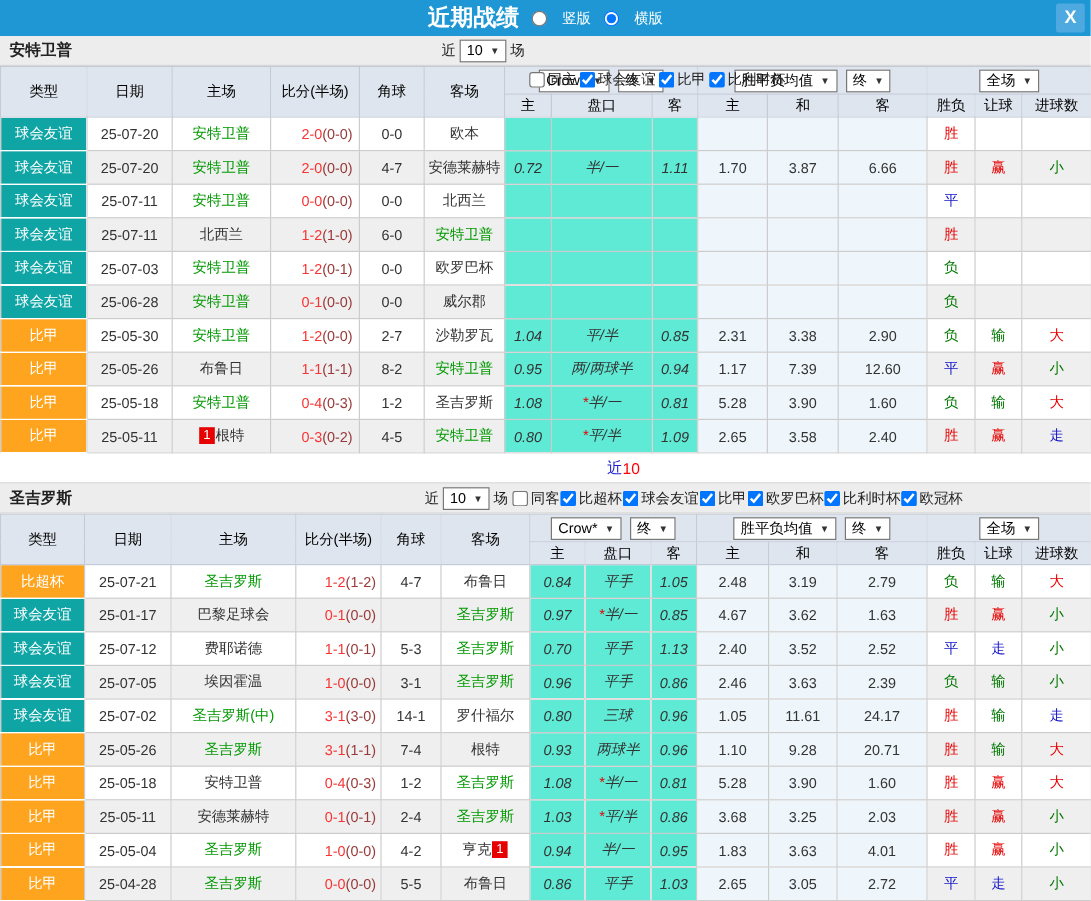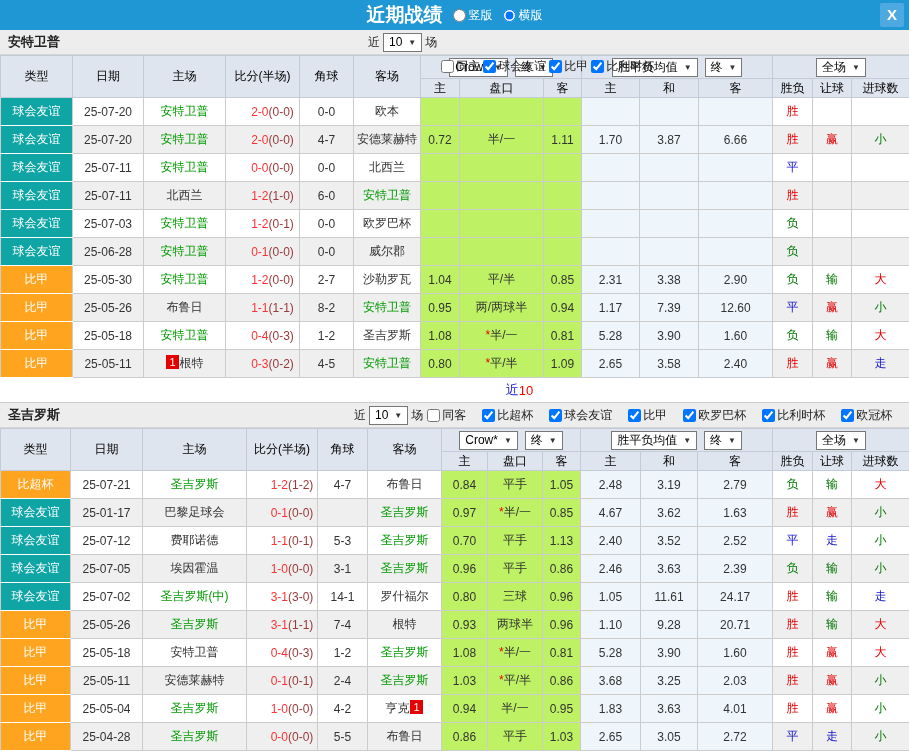--- a/index.html
+++ b/index.html
@@ -8,21 +8,21 @@
     width:909px; height:751px; overflow:hidden; background:#fff;
     font-family:"Liberation Sans","DejaVu Sans",sans-serif; font-size:12px; color:#222;
   }
   
   .titlebar {
     height:30px; background:#1e97d4; position:relative;
     display:flex; align-items:center; justify-content:center; gap:10px; color:#fff;
   }
   .titlebar .title { font-weight:bold; font-size:19px; }
   .radio-group { display:flex; align-items:center; gap:10px; }
-  .radio-group label { display:inline-flex; align-items:center; gap:3px; font-size:12px; cursor:pointer; }
+  .radio-group label { display:inline-flex; align-items:center; gap:13px; font-size:12px; cursor:pointer; }
   .radio-group input { margin:0; width:13px; height:13px; }
   .close-btn {
     position:absolute; right:5px; top:3px; width:24px; height:24px; background:#4ea9e0;
     color:#fff; font-weight:bold; text-align:center; line-height:24px; font-size:15px;
     border-radius:2px; cursor:pointer;
   }
   
   .section-bar {
     height:25px; background:#ededed; border-bottom:1px solid #d6d6d6;
     position:relative; display:flex; align-items:center;
@@ -46,21 +46,21 @@
   thead tr.sub-row th { height:19px; }
   .grp-cell { }
   .grp-inner { display:flex; align-items:center; justify-content:center; gap:7px; }
   tbody td { height:28px; color:#333; }
   td.type { color:#fff; border-color:#fff #ccc; font-size:12px; }
   .teal   { background:#10a5a5; }
   .orange { background:#ffa41e; }
   .green  { color:#090; }
   .score-main { color:#fa3333;margin-left:20px; }
   .score-half { color:#993939; }
-  .cream { background:#bef264; }
+  .cream { background:#5eead4;font-style:italic; }
   .lblue { background:#eef6fb; }
   tbody tr:nth-child(even) .shade { background:#efefef; }
   .badge {
     display:inline-block; background:#e60000; color:#fff; font-size:11px;
     line-height:14px; padding:0 3px; margin:0 1px; vertical-align:1px;
   }
   .star { color:#e60000; }
   
   .summary-bar {
     height:25px; background:#fff; border-bottom:1px solid #ccc;
@@ -347,21 +347,21 @@
     <span style="color: rgb(35, 35, 212);">近</span>
     <span style="color: rgb(255, 0, 0);">10</span>
   </div>
 
 <div class="section-bar">
   <span class="team">圣吉罗斯</span>
   <span class="controls controls-2">
     <span>近</span>
     <span class="sel">10</span>
     <span>场</span>
-    <span style="display:inline-flex;gap:15px;align-items:flex-end;">
+    <span style="display:inline-flex;gap:0;align-items:flex-end;">
         <label class="filter">
           <input type="checkbox" style="">
           <span>同客</span>
         </label>
         <label class="filter">
           <input type="checkbox" checked="" style="">
           <span>比超杯</span>
         </label>
         <label class="filter">
           <input type="checkbox" checked="" style="">

